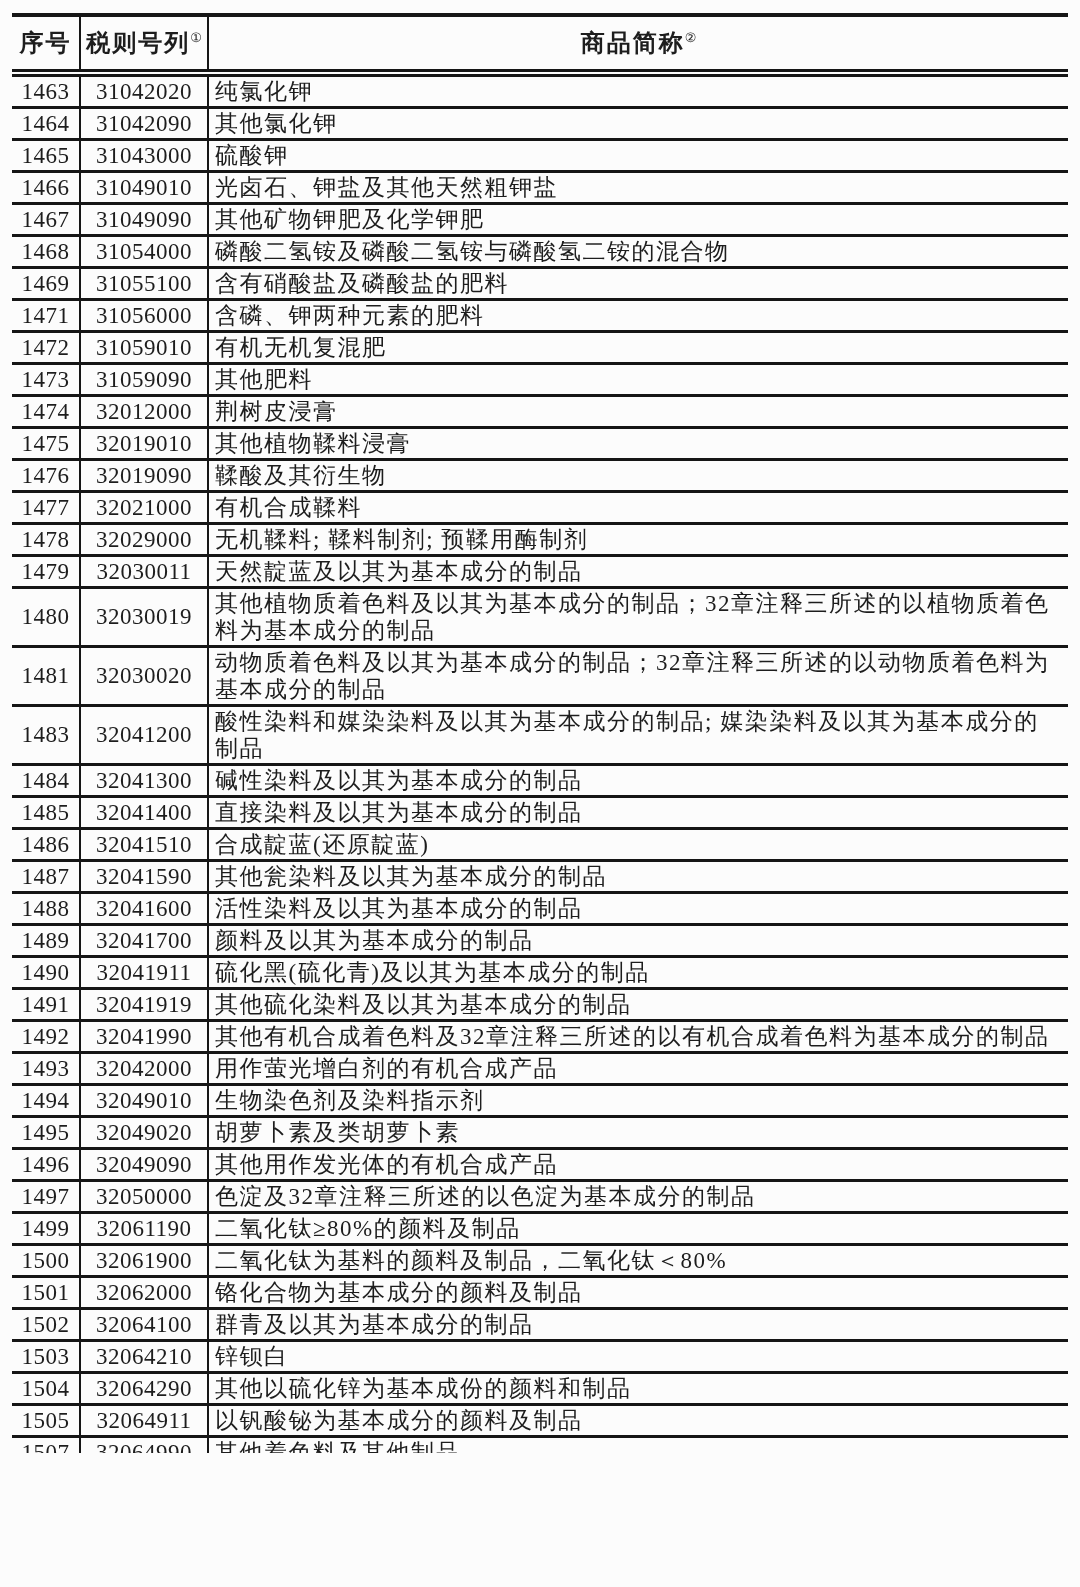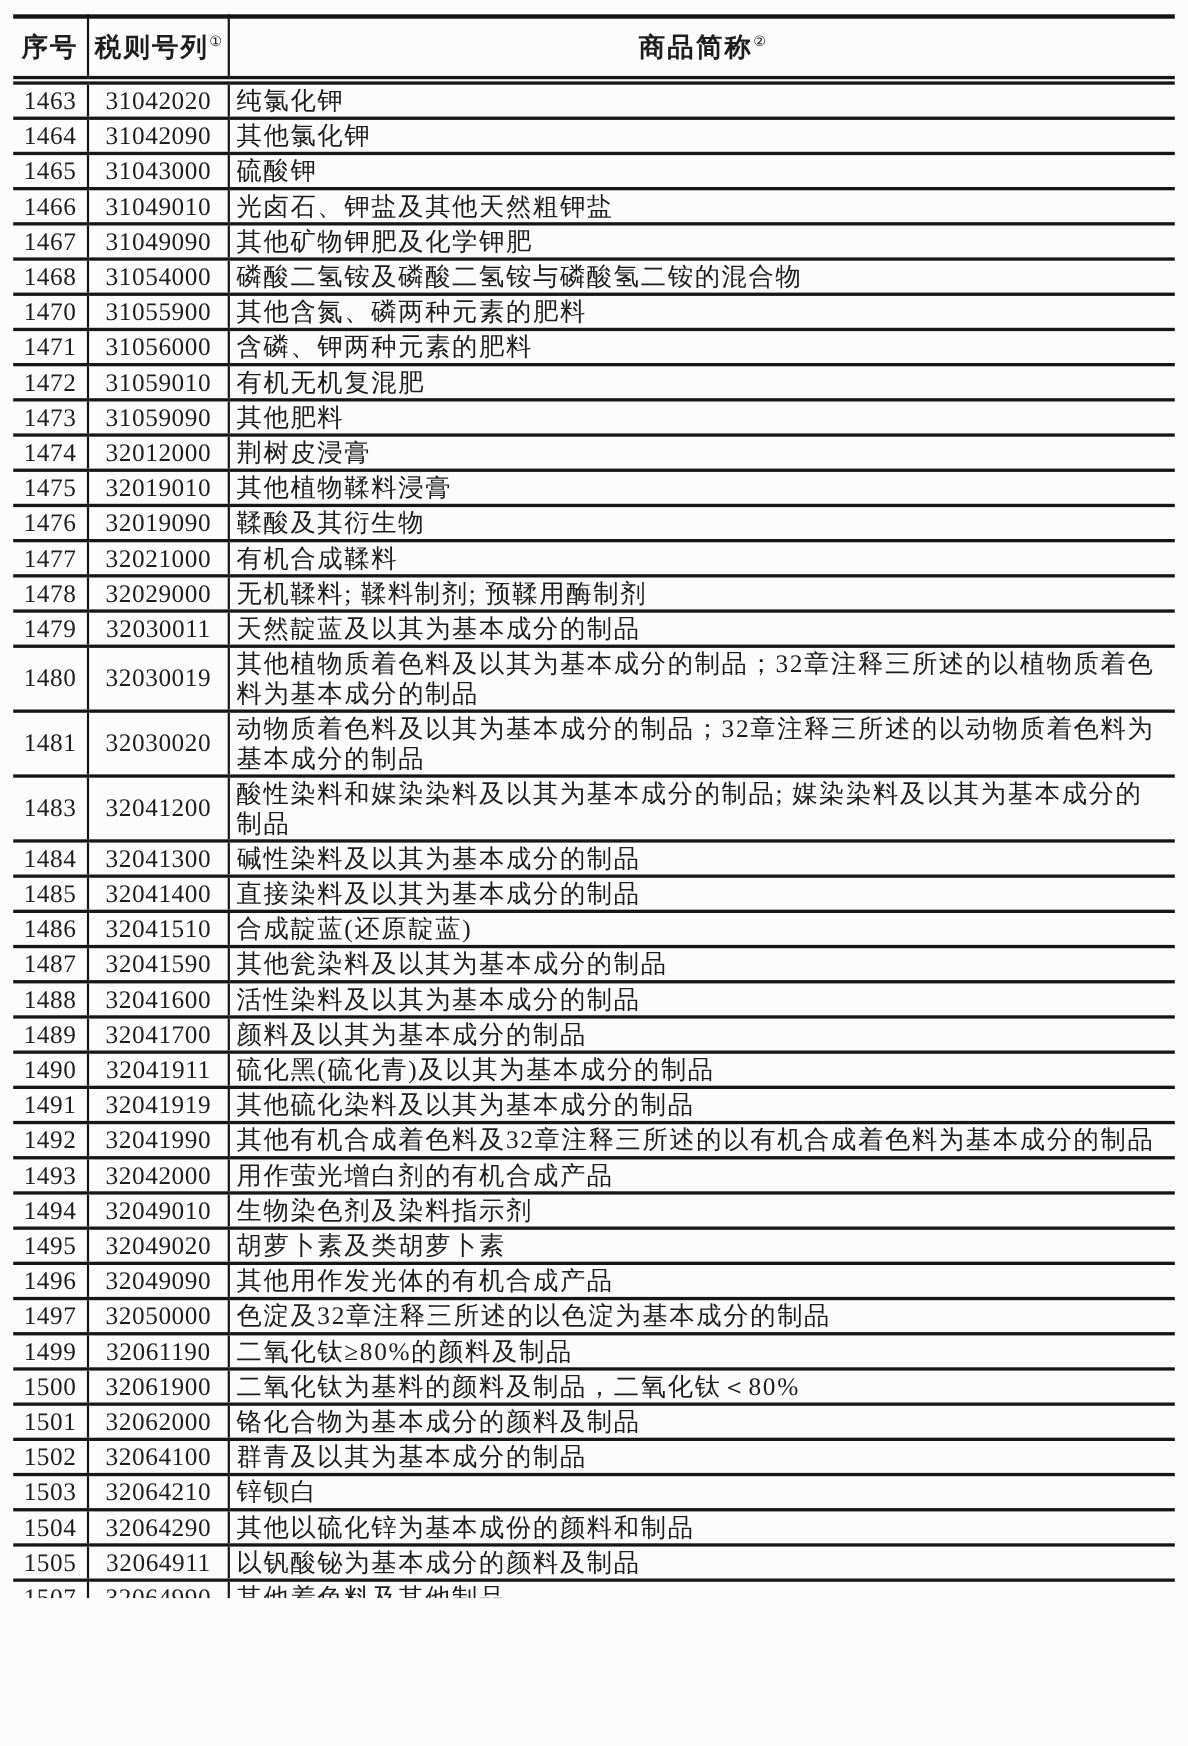--- a/index.html
+++ b/index.html
@@ -86,26 +86,26 @@
           <td class="code v">31049090</td>
           <td class="name">其他矿物钾肥及化学钾肥</td>
         </tr>
 
         <tr>
           <td class="no v">1468</td>
           <td class="code v">31054000</td>
           <td class="name">磷酸二氢铵及磷酸二氢铵与磷酸氢二铵的混合物</td>
         </tr>
 
-
-        <tr>
-          <td class="no v">1470</td>
-          <td class="code v">31055900</td>
-          <td class="name">其他含氮、磷两种元素的肥料</td>
-        </tr>
+        <tr>
+          <td class="no v">1469</td>
+          <td class="code v">31055100</td>
+          <td class="name">含有硝酸盐及磷酸盐的肥料</td>
+        </tr>
+
 
         <tr>
           <td class="no v">1471</td>
           <td class="code v">31056000</td>
           <td class="name">含磷、钾两种元素的肥料</td>
         </tr>
 
         <tr>
           <td class="no v">1472</td>
           <td class="code v">31059010</td>

